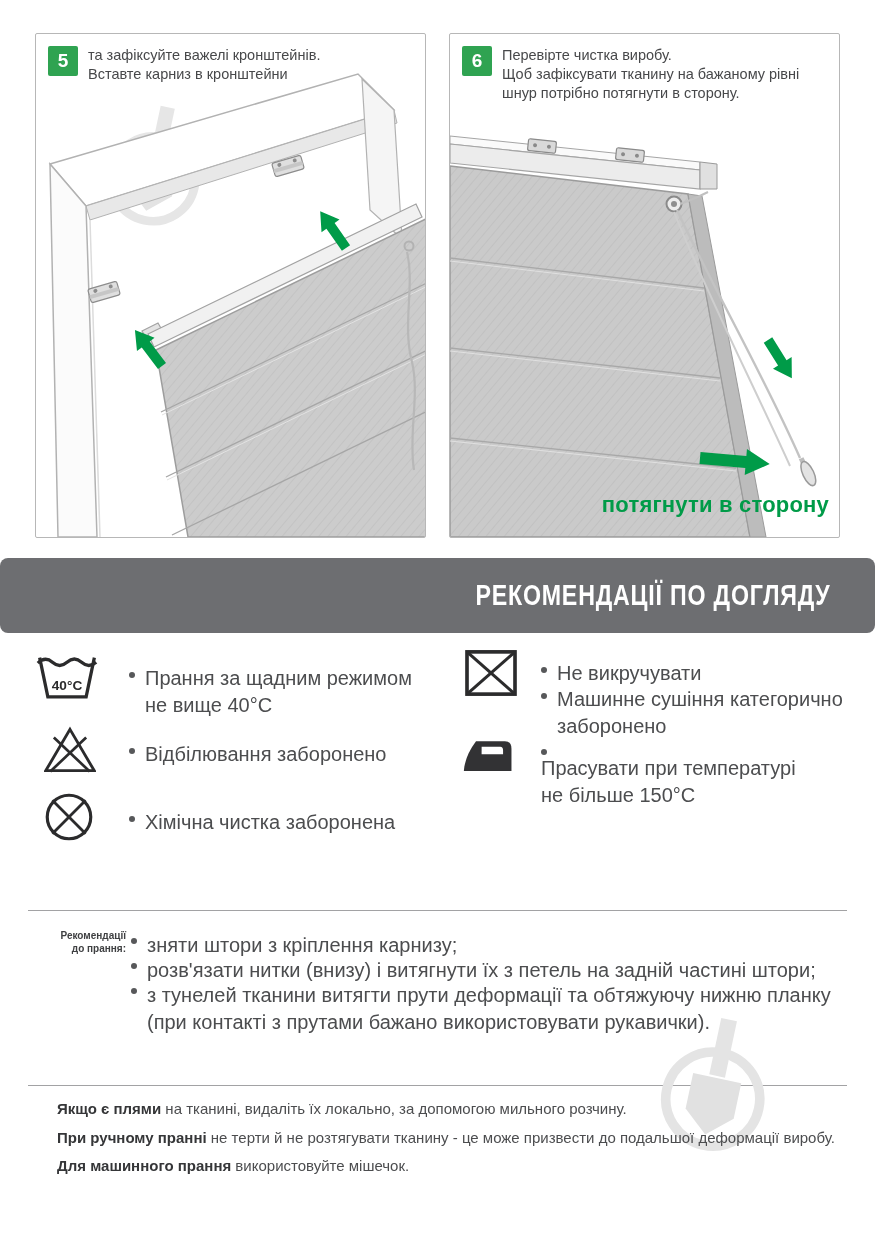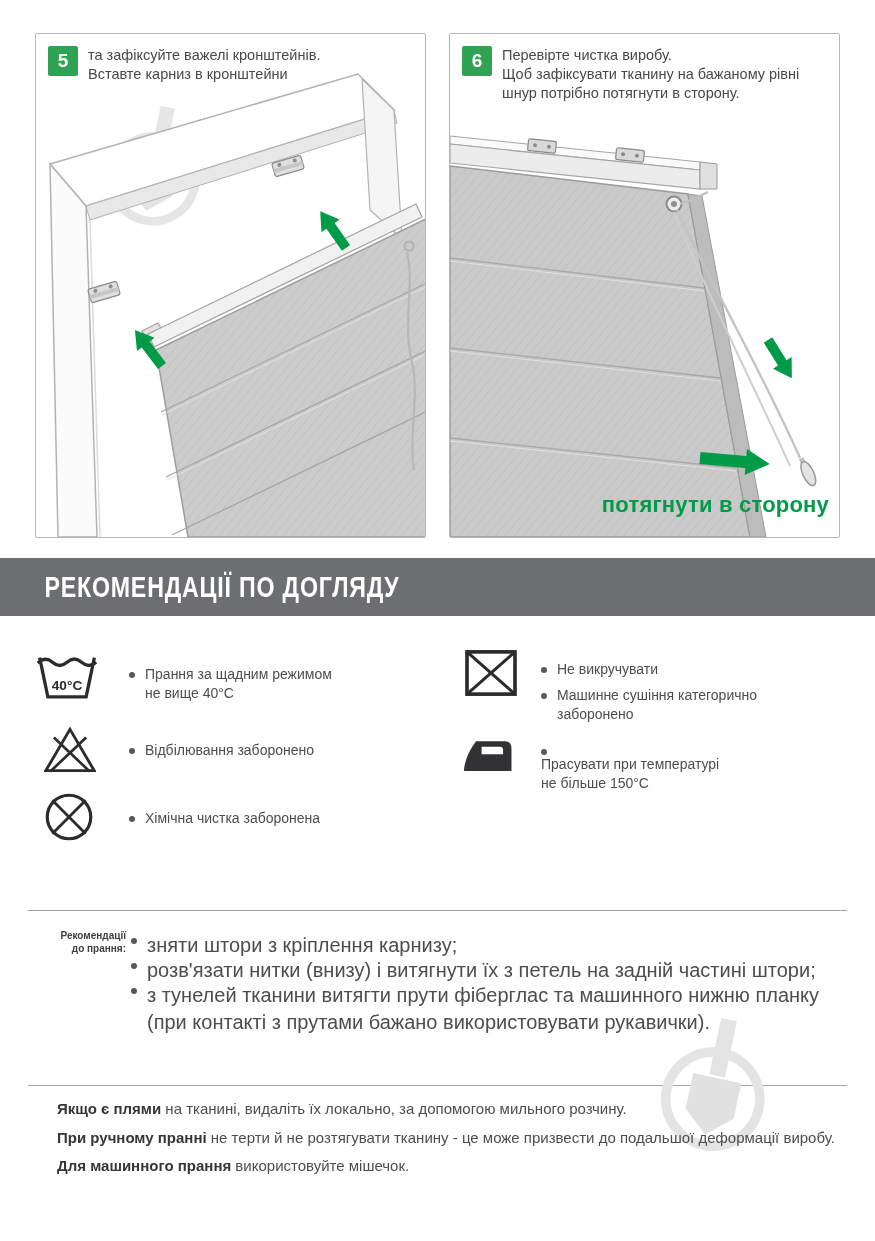--- a/index.html
+++ b/index.html
@@ -17,27 +17,27 @@
                 color:#fff; font-weight:bold; font-size:19px; display:flex; align-items:center;
                 justify-content:center; border-radius:2px; }
   .step-text { font-size:14.5px; line-height:1.3; color:#47484a; }
 
   .illus { position:absolute; left:0; top:0; z-index:1; }
   .watermark { position:absolute; z-index:0; }
 
   .pull-caption { position:absolute; right:10px; top:458px; z-index:3; font-size:22px;
                   font-weight:bold; color:var(--accent-green,#009b48); letter-spacing:0.2px; }
 
-  .banner { position:absolute; left:0; top:558px; width:875px; height:58px;
-            background:var(--banner-gray,#6d6e71); display:flex; align-items:center; justify-content:flex-start; }
+  .banner { position:absolute; left:0; top:558px; width:875px; height:75px;
+            background:var(--banner-gray,#6d6e71); display:flex; align-items:center; justify-content:flex-end;border-radius:8px; }
   .banner-title { color:#ffffff; font-size:29px; font-weight:bold; letter-spacing:1px;
                   transform:scaleX(0.8); white-space:nowrap; }
 
   .icon-box { position:absolute; line-height:0; }
-  .care-item { position:absolute; display:flex; font-size:14px; line-height:1.35; color:#4c4d4f; }
+  .care-item { position:absolute; display:flex; font-size:20px; line-height:1.35; color:#4c4d4f; }
   .dot { flex:0 0 6px; width:6px; height:6px; border-radius:50%; background:#57585a; margin:7px 10px 0 0; }
 
   .divider { position:absolute; left:28px; width:819px; height:1px; background:#a2a2a4; }
 
   .wash-label { position:absolute; left:26px; top:929px; width:100px; text-align:right;
                 font-size:10px; font-weight:bold; color:#3f4042; line-height:1.3; }
   .wash-item { position:absolute; left:131px; display:flex; font-size:20px; line-height:1.35;
                color:#4c4d4f; width:724px; }
   .wash-item .dot { margin-top:6px; }
 
@@ -273,21 +273,21 @@
   <div class="wash-item" style="top:932px;">
     <span class="dot"></span>
     <div>зняти штори з кріплення карнизу;</div>
   </div>
   <div class="wash-item" style="top:957px;">
     <span class="dot"></span>
     <div>розв'язати нитки (внизу) і витягнути їх з петель на задній частині штори;</div>
   </div>
   <div class="wash-item" style="top:982px;">
     <span class="dot"></span>
-    <div>з тунелей тканини витягти прути фіберглас та машинного нижню планку (при контакті з прутами бажано використовувати рукавички).</div>
+    <div>з тунелей тканини витягти прути деформації та обтяжуючу нижню планку (при контакті з прутами бажано використовувати рукавички).</div>
   </div>
 
   <div class="divider" style="top:1085px;"></div>
 
   <div class="watermark" style="left:656px; top:1016px; width:118px; transform:rotate(12deg);">
     <svg viewBox="0 0 110 132" width="118" height="141">
       <circle cx="55" cy="78" r="44" fill="none" stroke="#e4e4e4" stroke-width="9"></circle>
       <rect x="47" y="2" width="15" height="54" fill="#e4e4e4"></rect>
       <path d="M32,58 H78 V92 L55,112 L32,92 Z" fill="#e1e1e1"></path>
     </svg>

